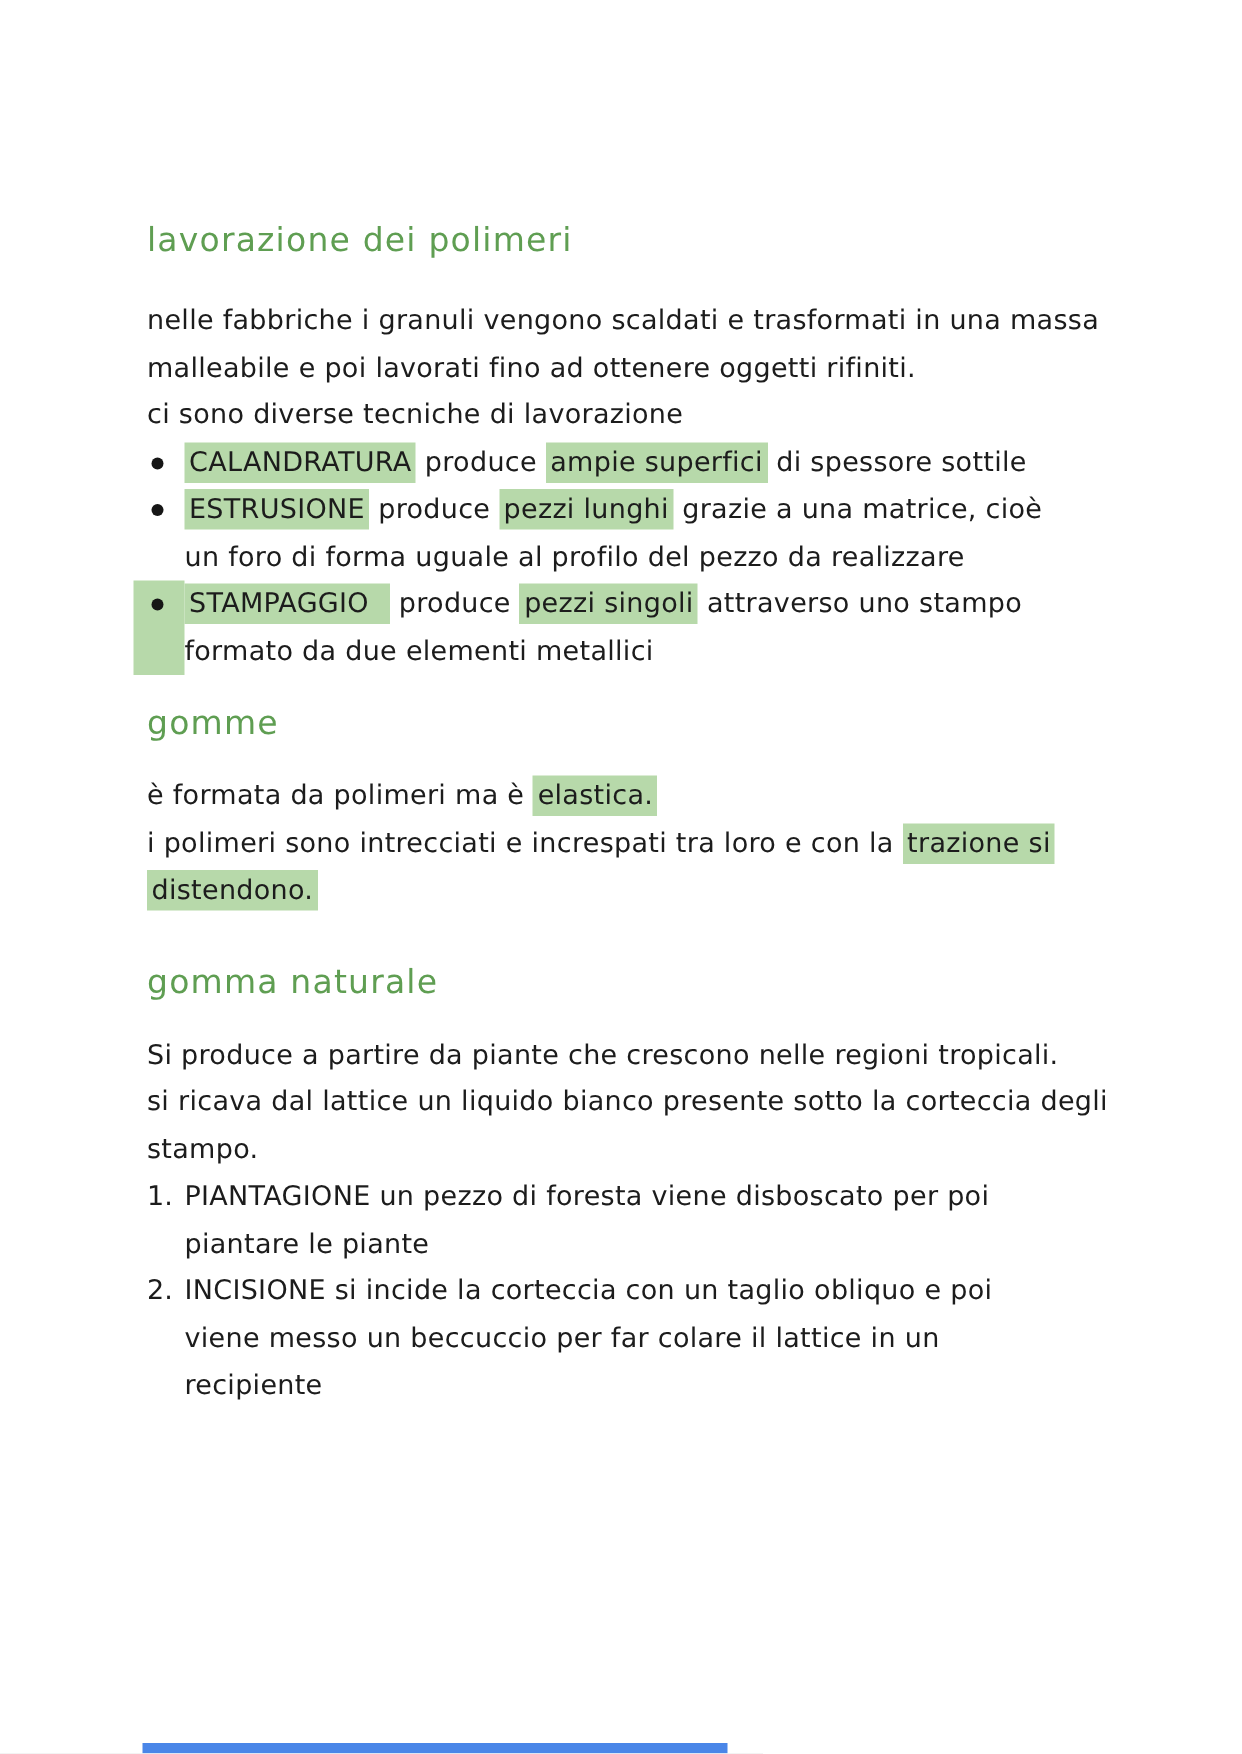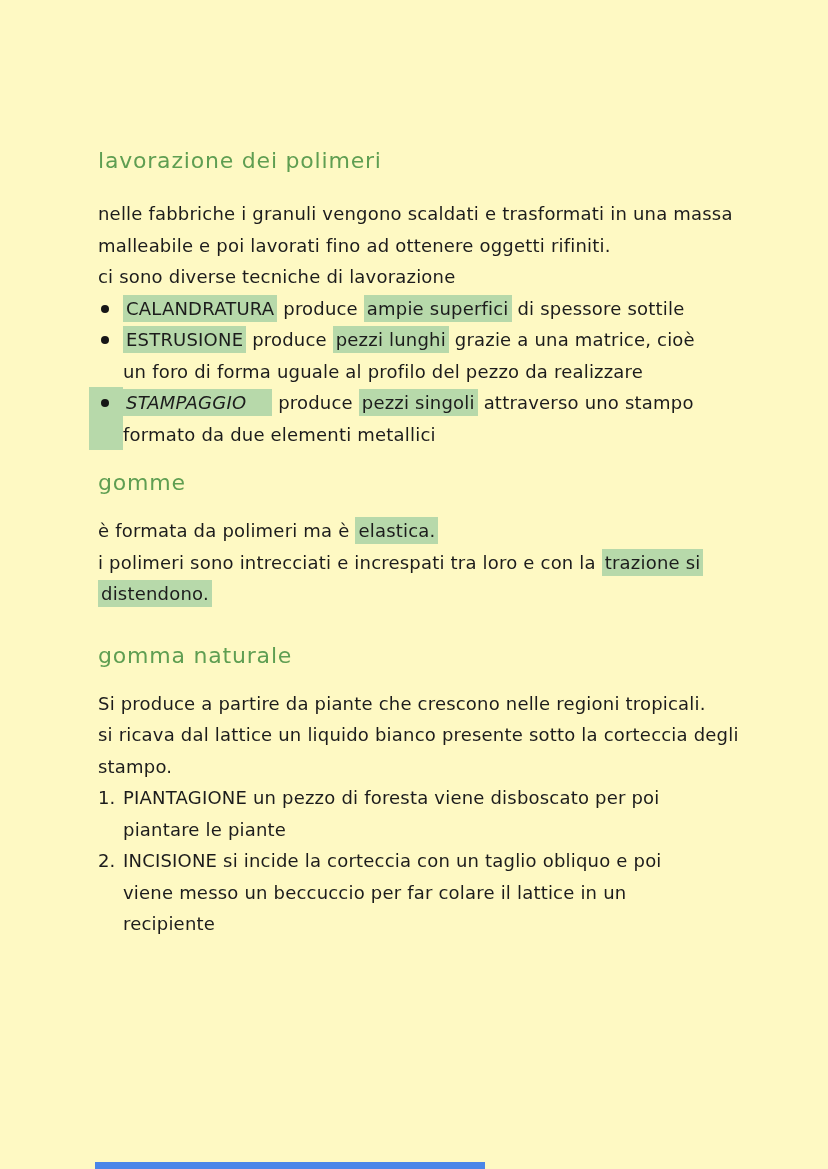--- a/index.html
+++ b/index.html
@@ -1,34 +1,34 @@
 <!DOCTYPE html>
 <html><head>
 <meta charset="utf-8">
 <style>
   html,body { margin:0; padding:0; background:#e9e9e9; }
   .page {
-    width:828px; height:1169px; position:relative; background:#fef9c3;
+    width:828px; height:1169px; position:relative; background:#ffffff;
     overflow:hidden; font-family:"DejaVu Sans", sans-serif;
   }
   .content { position:absolute; left:98px; top:146px; width:652px; }
   .heading {
     font-size:22px; line-height:30px; color:#5f9e52;
     letter-spacing:0.8px; font-weight:400;
   }
   .heading-gomme { margin-top:18px; }
   .heading-gomma-naturale { margin-top:31px; }
   .line {
     font-size:18px; line-height:31.5px; color:#1c1c1c;
     white-space:nowrap; letter-spacing:0.2px;
   }
   .para { margin-top:22px; }
   .para-tight { margin-top:17px; }
   .hl { background:#b7d9aa; padding:3px 3px;margin-top:13px; }
-  .hl-padr { padding-right:26px;font-style:italic; }
+  .hl-padr { padding-right:14px; }
   .blist, .nlist { }
   .li { display:flex; }
   .marker { flex:none; width:25px; }
   .marker .dot {
     display:block; width:8px; height:8px; border-radius:50%;
     background:#161616; margin-left:3px; margin-top:12px;
   }
   .marker.hl-marker { background:#b7d9aa; margin-left:-9px; padding-left:9px; }
   .num { flex:none; width:25px; font-size:18px; line-height:31.5px; color:#1c1c1c; }
   .li-content { flex:1; min-width:0; }

